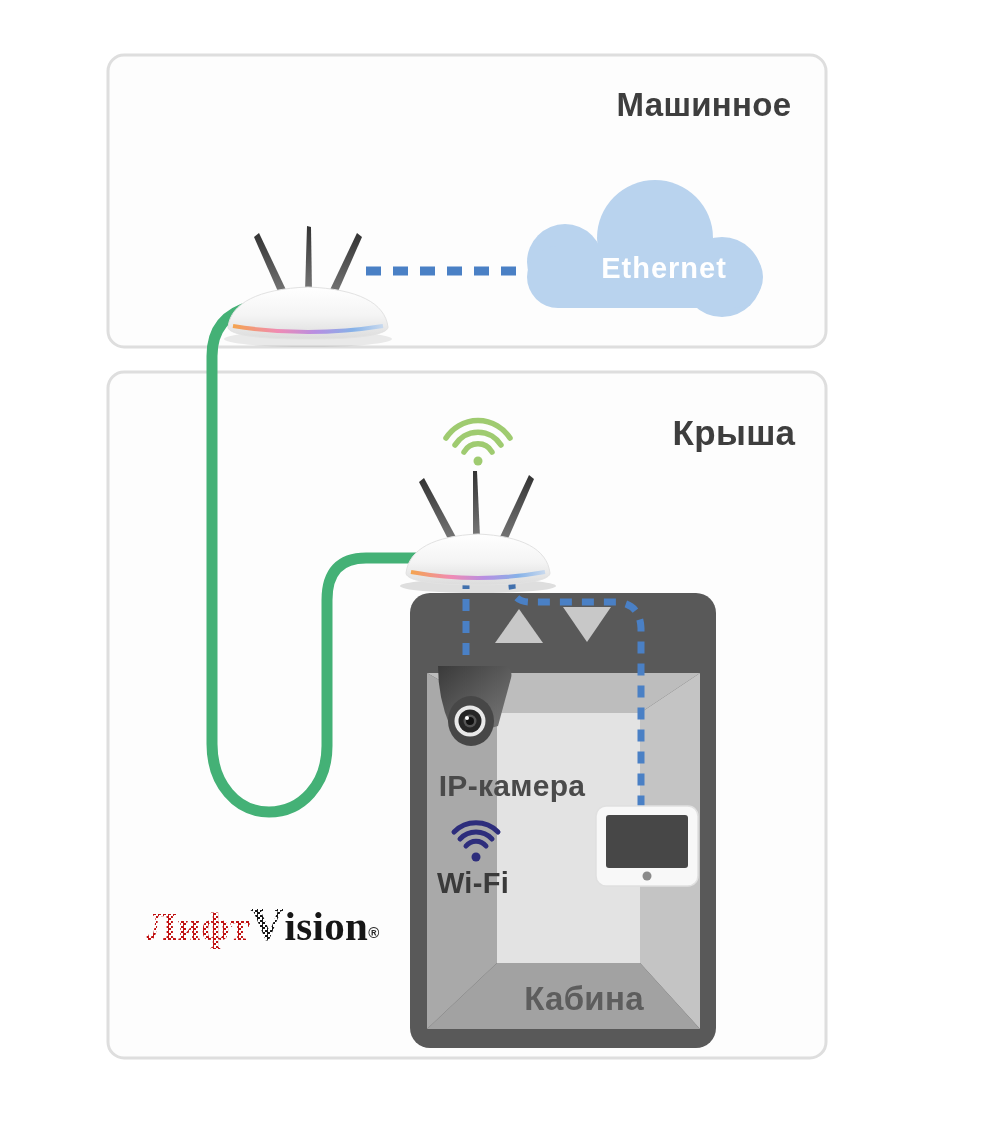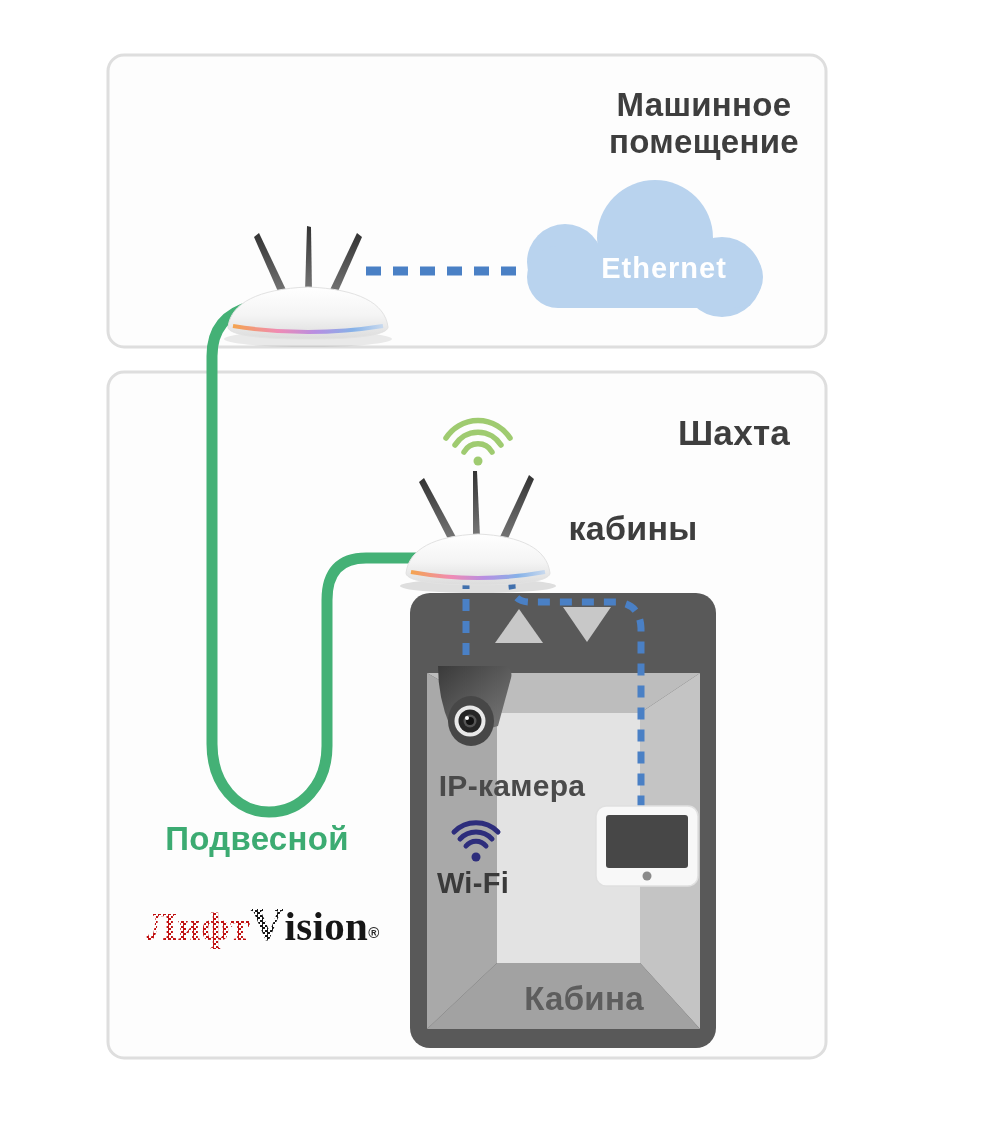--- a/index.html
+++ b/index.html
@@ -132,33 +132,30 @@
   <g fill="none" stroke="#2d2d7c" stroke-width="5" stroke-linecap="round">
     <path d="M454,832 A31,31 0 0 1 498,832"></path>
     <path d="M460,839 A22,22 0 0 1 492,839"></path>
     <path d="M466,846 A13,13 0 0 1 486,846"></path>
     <circle cx="476" cy="857" r="4.5" fill="#2d2d7c" stroke="none"></circle>
   </g>
 </svg>
 
 <div class="label machine-title">
   <div>Машинное</div>
-  <div>помещение</div>
 </div>
 
 <div class="label ethernet-label">Ethernet</div>
 
-<div class="label shaft-title">Шахта</div>
+<div class="label shaft-title">Крыша</div>
 
 <div class="label roof-label">
-  <div>кабины</div>
 </div>
 
 <div class="label cable-label">
-  <div>Подвесной</div>
 </div>
 
 <div class="label logo"><span class="px-red">Лифт</span><span class="big-v px">V</span><span>ision</span><span class="reg">®</span></div>
 
 <div class="label ip-label">IP-камера</div>
 
 <div class="label wifi-label">Wi-Fi</div>
 
 <div class="label cabin-label">Кабина</div>
 

